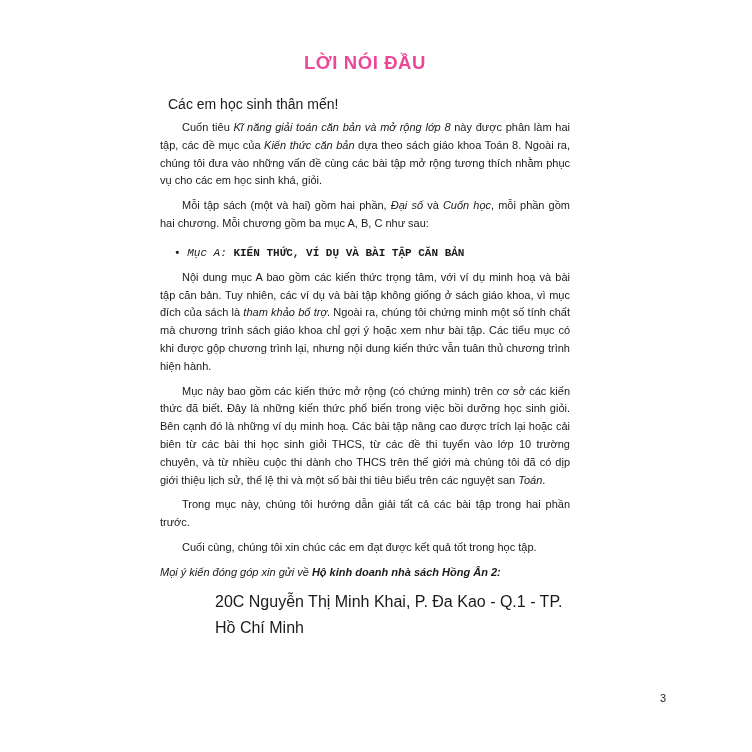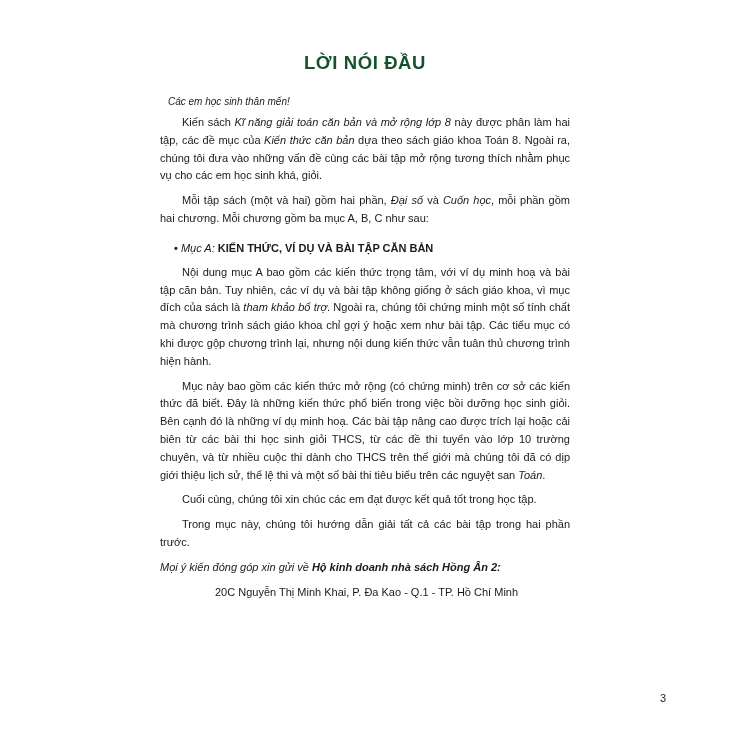--- a/index.html
+++ b/index.html
@@ -21,59 +21,59 @@
     left: 160px;
     top: 52px;
     width: 410px;
   }
   .title {
     text-align: center;
     font-size: 18.5px;
     font-weight: bold;
     letter-spacing: 0.6px;
     margin: 0 0 22px 0;
-    color: #14532d;
+    color: #ec4899;
   }
   .greeting {
-    font-style: italic;
-    font-size: 10px;
+    font-size: 14px;
     margin: 0 0 7px 0;
     padding-left: 8px;
   }
   p.para {
     font-size: 11px;
     line-height: 1.62;
     margin: 0 0 7px 0;
     text-align: justify;
     text-indent: 22px;
   }
   p.para.noindent {
     text-indent: 0;
     font-style: italic;
   }
   .bullet {
     font-size: 11px;
     line-height: 1.62;
     margin: 12px 0 6px 0;
     padding-left: 14px;
     text-indent: 0;
+    font-family: Liberation Mono, monospace;
   }
   .bullet .dot {
     font-weight: bold;
   }
   .bullet .lab {
     font-style: italic;
   }
   .bullet .caps {
     font-weight: bold;
   }
   i { font-style: italic; }
   b { font-weight: bold; }
   .addr {
-    font-size: 11px;
+    font-size: 16px;
     line-height: 1.62;
     margin: 0;
     padding-left: 55px;
   }
   .closing {
     font-size: 11px;
     font-style: italic;
     margin: 13px 0 0 0;
     padding-left: 8px;
     position: relative;
@@ -96,36 +96,36 @@
 </head>
 <body>
 
 <div class="page">
   <div class="content">
 
     <h1 class="title">LỜI NÓI ĐẦU</h1>
 
     <div class="greeting">Các em học sinh thân mến!</div>
 
-    <p class="para"><span>Kiến sách </span><i>Kĩ năng giải toán căn bản và mở rộng lớp 8</i><span> này được phân làm hai tập, các đề mục của </span><i>Kiến thức căn bản</i><span> dựa theo sách giáo khoa Toán 8. Ngoài ra, chúng tôi đưa vào những vấn đề cùng các bài tập mở rộng tương thích nhằm phục vụ cho các em học sinh khá, giỏi.</span></p>
+    <p class="para"><span>Cuốn tiêu </span><i>Kĩ năng giải toán căn bản và mở rộng lớp 8</i><span> này được phân làm hai tập, các đề mục của </span><i>Kiến thức căn bản</i><span> dựa theo sách giáo khoa Toán 8. Ngoài ra, chúng tôi đưa vào những vấn đề cùng các bài tập mở rộng tương thích nhằm phục vụ cho các em học sinh khá, giỏi.</span></p>
 
 
     <p class="para"><span>Mỗi tập sách (một và hai) gồm hai phần, </span><i>Đại số</i><span> và </span><i>Cuốn học</i><span>, mỗi phần gồm hai chương. Mỗi chương gồm ba mục A, B, C như sau:</span></p>
 
     <p class="bullet"><span class="dot">• </span><span class="lab">Mục A: </span><span class="caps">KIẾN THỨC, VÍ DỤ VÀ BÀI TẬP CĂN BẢN</span></p>
 
     <p class="para"><span>Nội dung mục A bao gồm các kiến thức trọng tâm, với ví dụ minh hoạ và bài tập căn bản. Tuy nhiên, các ví dụ và bài tập không giống ở sách giáo khoa, vì mục đích của sách là </span><i>tham khảo bổ trợ</i><span>. Ngoài ra, chúng tôi chứng minh một số tính chất mà chương trình sách giáo khoa chỉ gợi ý hoặc xem như bài tập. Các tiểu mục có khi được gộp chương trình lại, nhưng nội dung kiến thức vẫn tuân thủ chương trình hiện hành.</span></p>
 
 
     <p class="para"><span>Mục này bao gồm các kiến thức mở rộng (có chứng minh) trên cơ sở các kiến thức đã biết. Đây là những kiến thức phổ biến trong việc bồi dưỡng học sinh giỏi. Bên cạnh đó là những ví dụ minh hoạ. Các bài tập nâng cao được trích lại hoặc cải biên từ các bài thi học sinh giỏi THCS, từ các đề thi tuyển vào lớp 10 trường chuyên, và từ nhiều cuộc thi dành cho THCS trên thế giới mà chúng tôi đã có dịp giới thiệu lịch sử, thể lệ thi và một số bài thi tiêu biểu trên các nguyệt san </span><i>Toán</i><span>.</span></p>
 
 
+    <p class="para">Trong mục này, chúng tôi hướng dẫn giải tất cả các bài tập trong hai phần trước.</p>
+
     <p class="para">Cuối cùng, chúng tôi xin chúc các em đạt được kết quả tốt trong học tập.</p>
-
-    <p class="para">Trong mục này, chúng tôi hướng dẫn giải tất cả các bài tập trong hai phần trước.</p>
 
     <p class="para noindent"><span>Mọi ý kiến đóng góp xin gửi về </span><b>Hộ kinh doanh nhà sách Hồng Ân 2:</b></p>
 
     <p class="addr">20C Nguyễn Thị Minh Khai, P. Đa Kao - Q.1 - TP. Hồ Chí Minh</p>
 
 
   </div>
 
   <div class="pagenum">3</div>
 </div>

